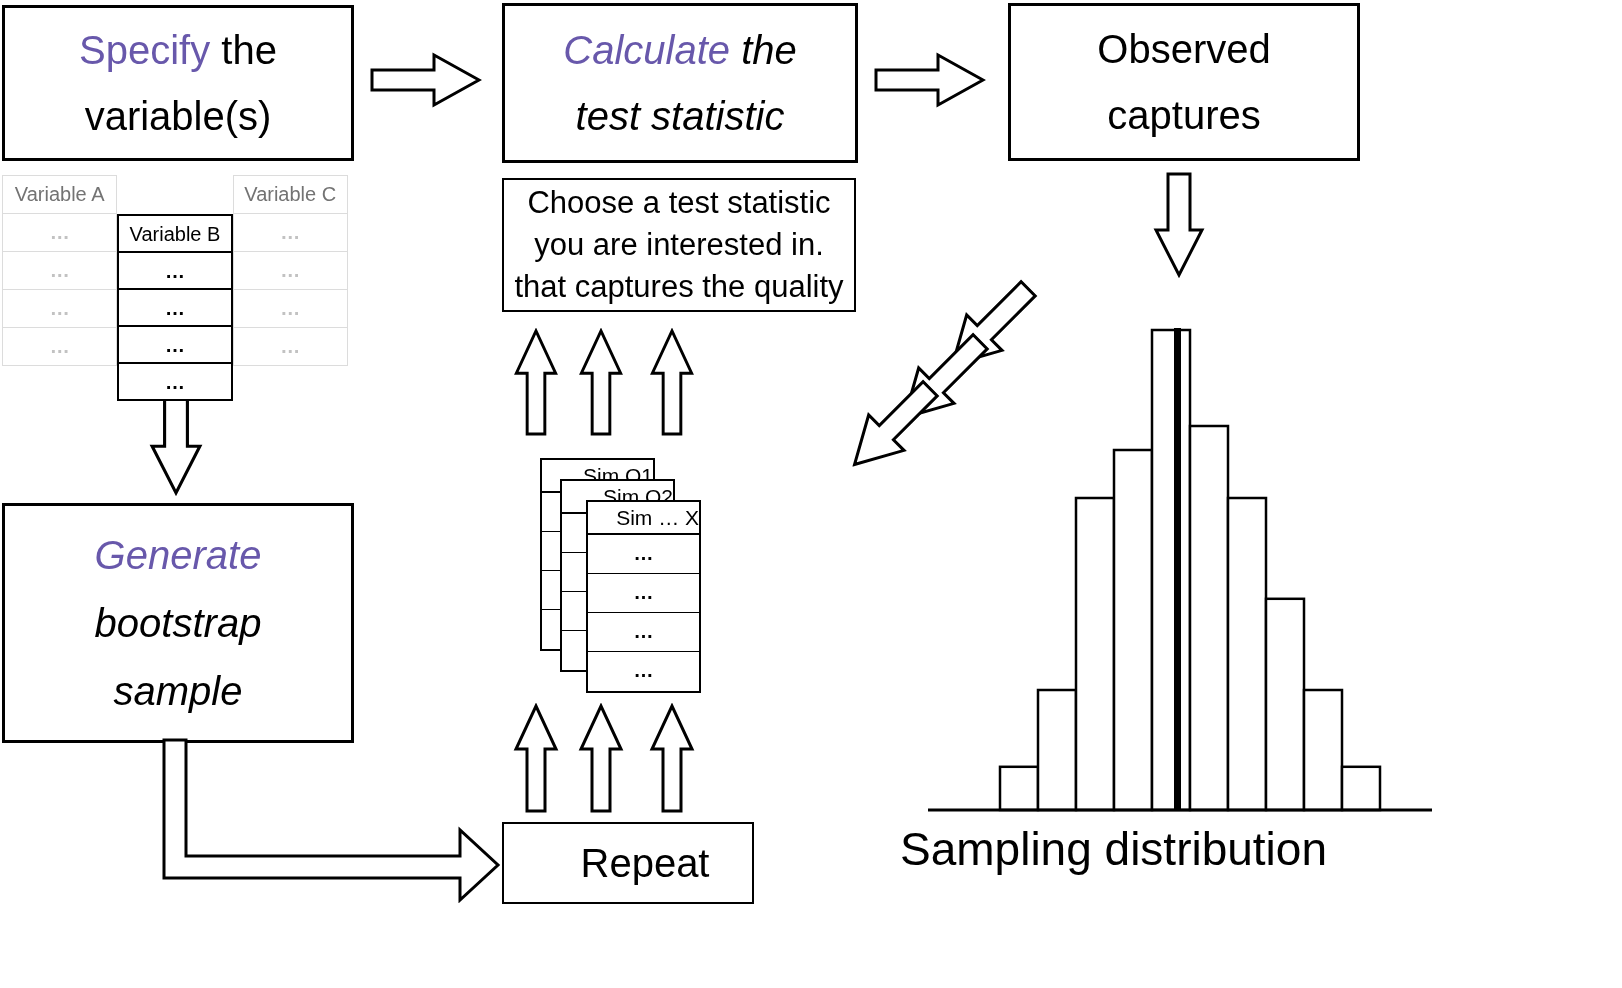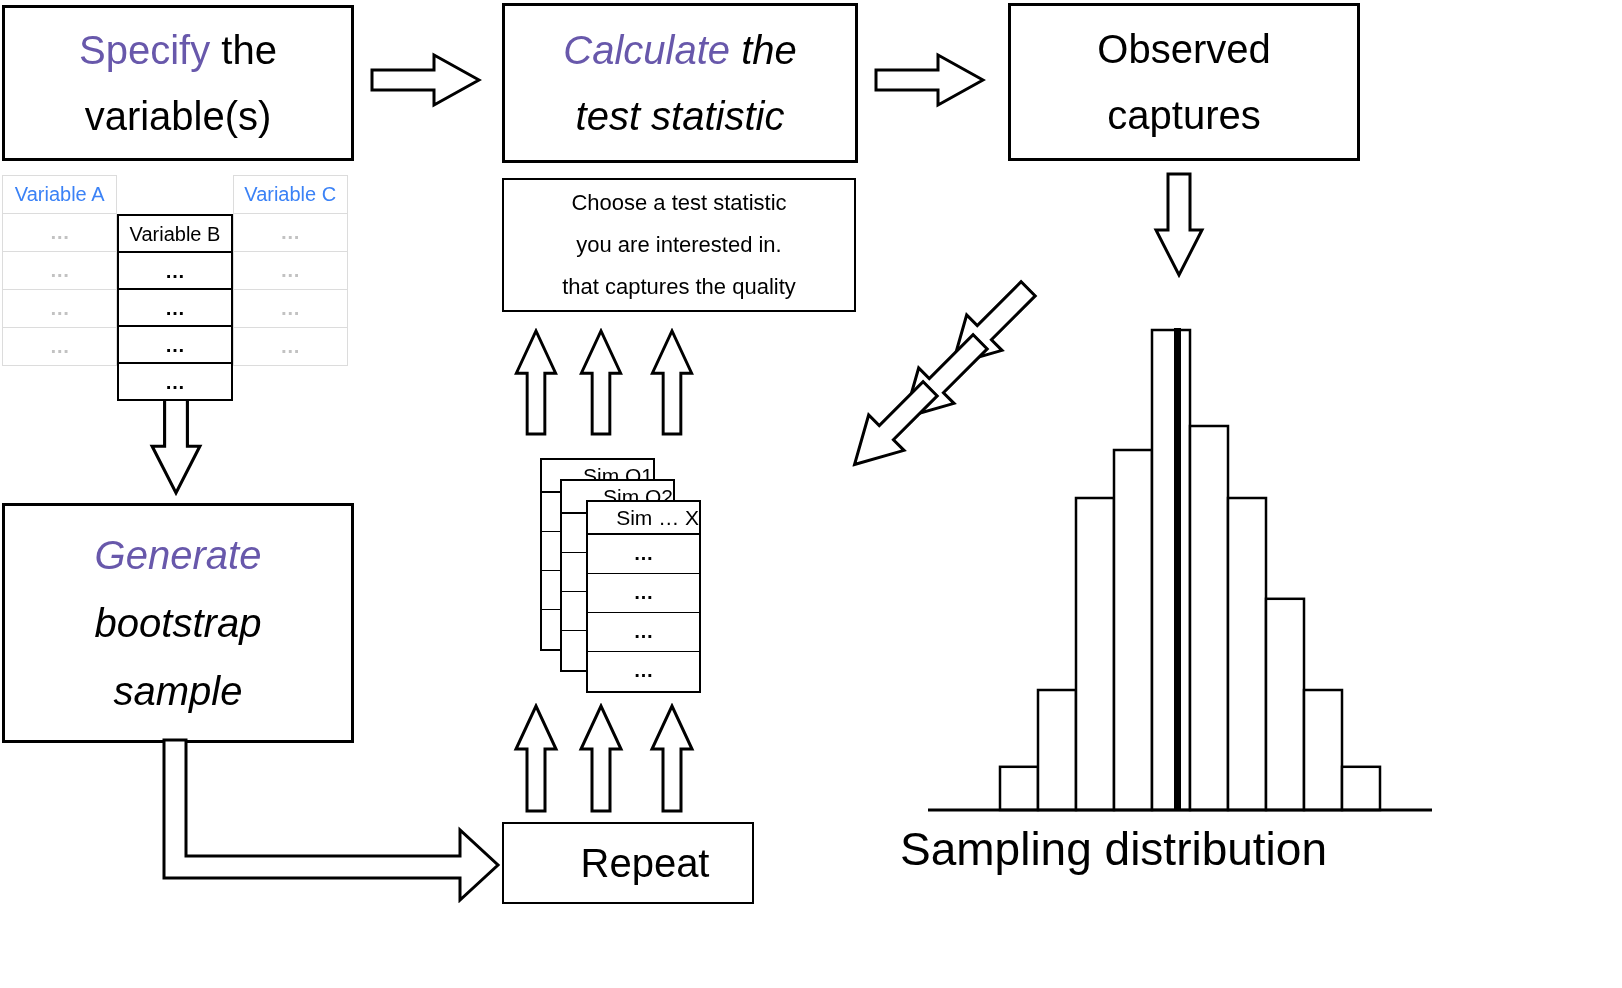--- a/index.html
+++ b/index.html
@@ -9,40 +9,40 @@
   }
   
   .flowbox{
     position:absolute;background:#fff;border:3px solid #000;
     display:flex;flex-direction:column;justify-content:center;
     text-align:center;font-size:40px;line-height:66px;
   }
   .notebox{
     position:absolute;background:#fff;border:2px solid #000;
     display:flex;flex-direction:column;justify-content:center;
-    text-align:center;font-size:22px;line-height:42px;
+    text-align:center;font-size:31px;line-height:42px;
   }
   .repeatbox{
     position:absolute;background:#fff;border:2.5px solid #000;
     display:flex;align-items:center;justify-content:center;
     font-size:40px;
   }
   
   .arr{position:absolute;fill:#fff;stroke:#000;stroke-width:3px;overflow:visible;}
   .diag{transform:rotate(135deg);}
   
   .vartable{position:absolute;left:2px;top:176px;width:346px;display:flex;}
   .vcol{width:115.3px;box-sizing:border-box;}
   .vhead,.vcell{
     box-sizing:border-box;height:39px;line-height:37px;text-align:center;
     border:1px solid #dcdcdc;margin-top:-1px;background:#fff;
   }
   .vhead{font-size:20px;}
   .vcell{font-size:20px;font-weight:bold;}
-  .dim .vhead{color:#3b82f6;}
+  .dim .vhead{color:#737373;}
   .dim .vcell{color:#c2c2c2;}
   .selcol{position:relative;z-index:2;margin-top:40px;}
   .selcol .vhead,.selcol .vcell{border:2px solid #000;margin-top:-2px;color:#000;}
   
   .simcard{
     position:absolute;width:115px;background:#fff;border:2px solid #000;
     box-sizing:border-box;z-index:3;
   }
   .shead{
     box-sizing:border-box;height:33px;line-height:31px;text-align:right;

